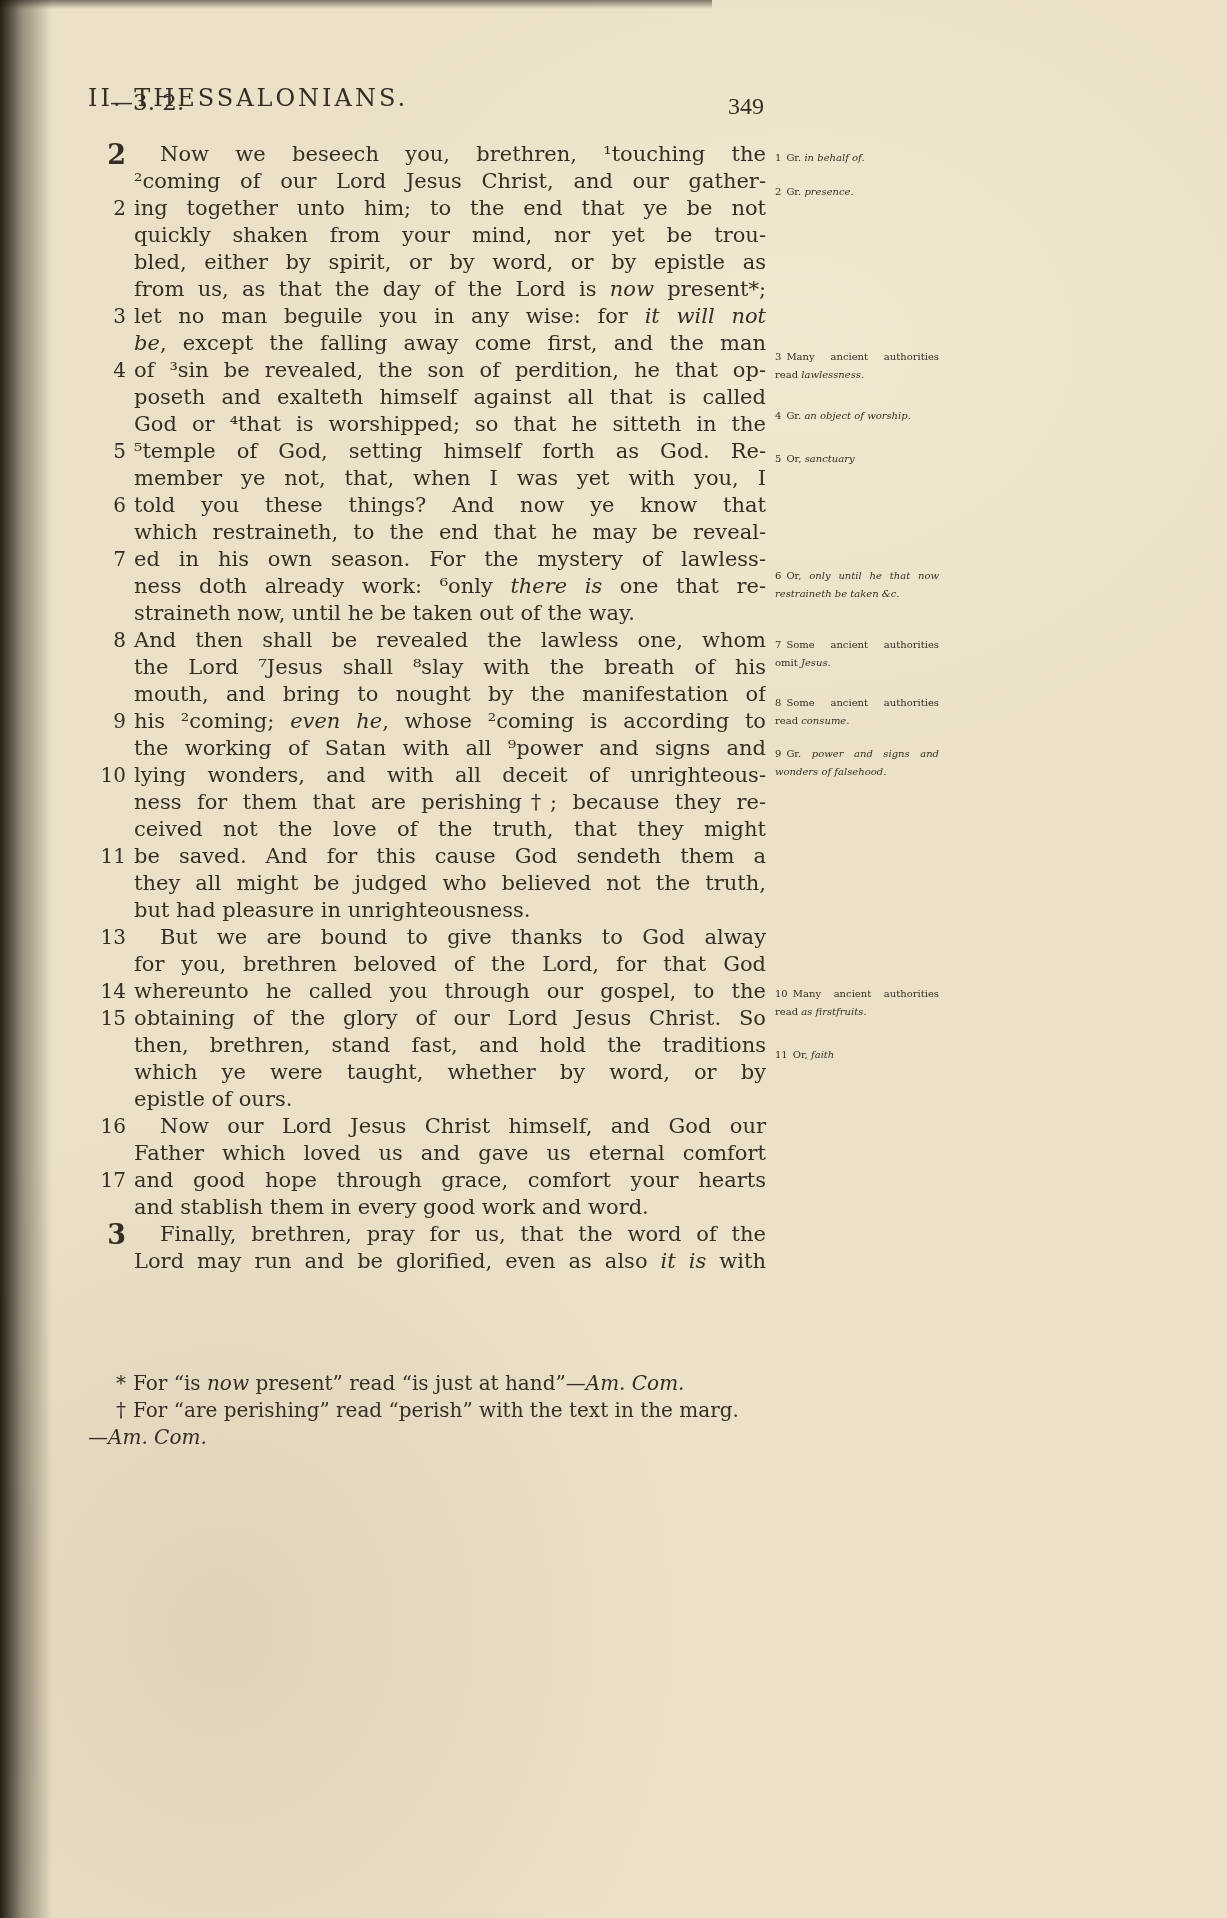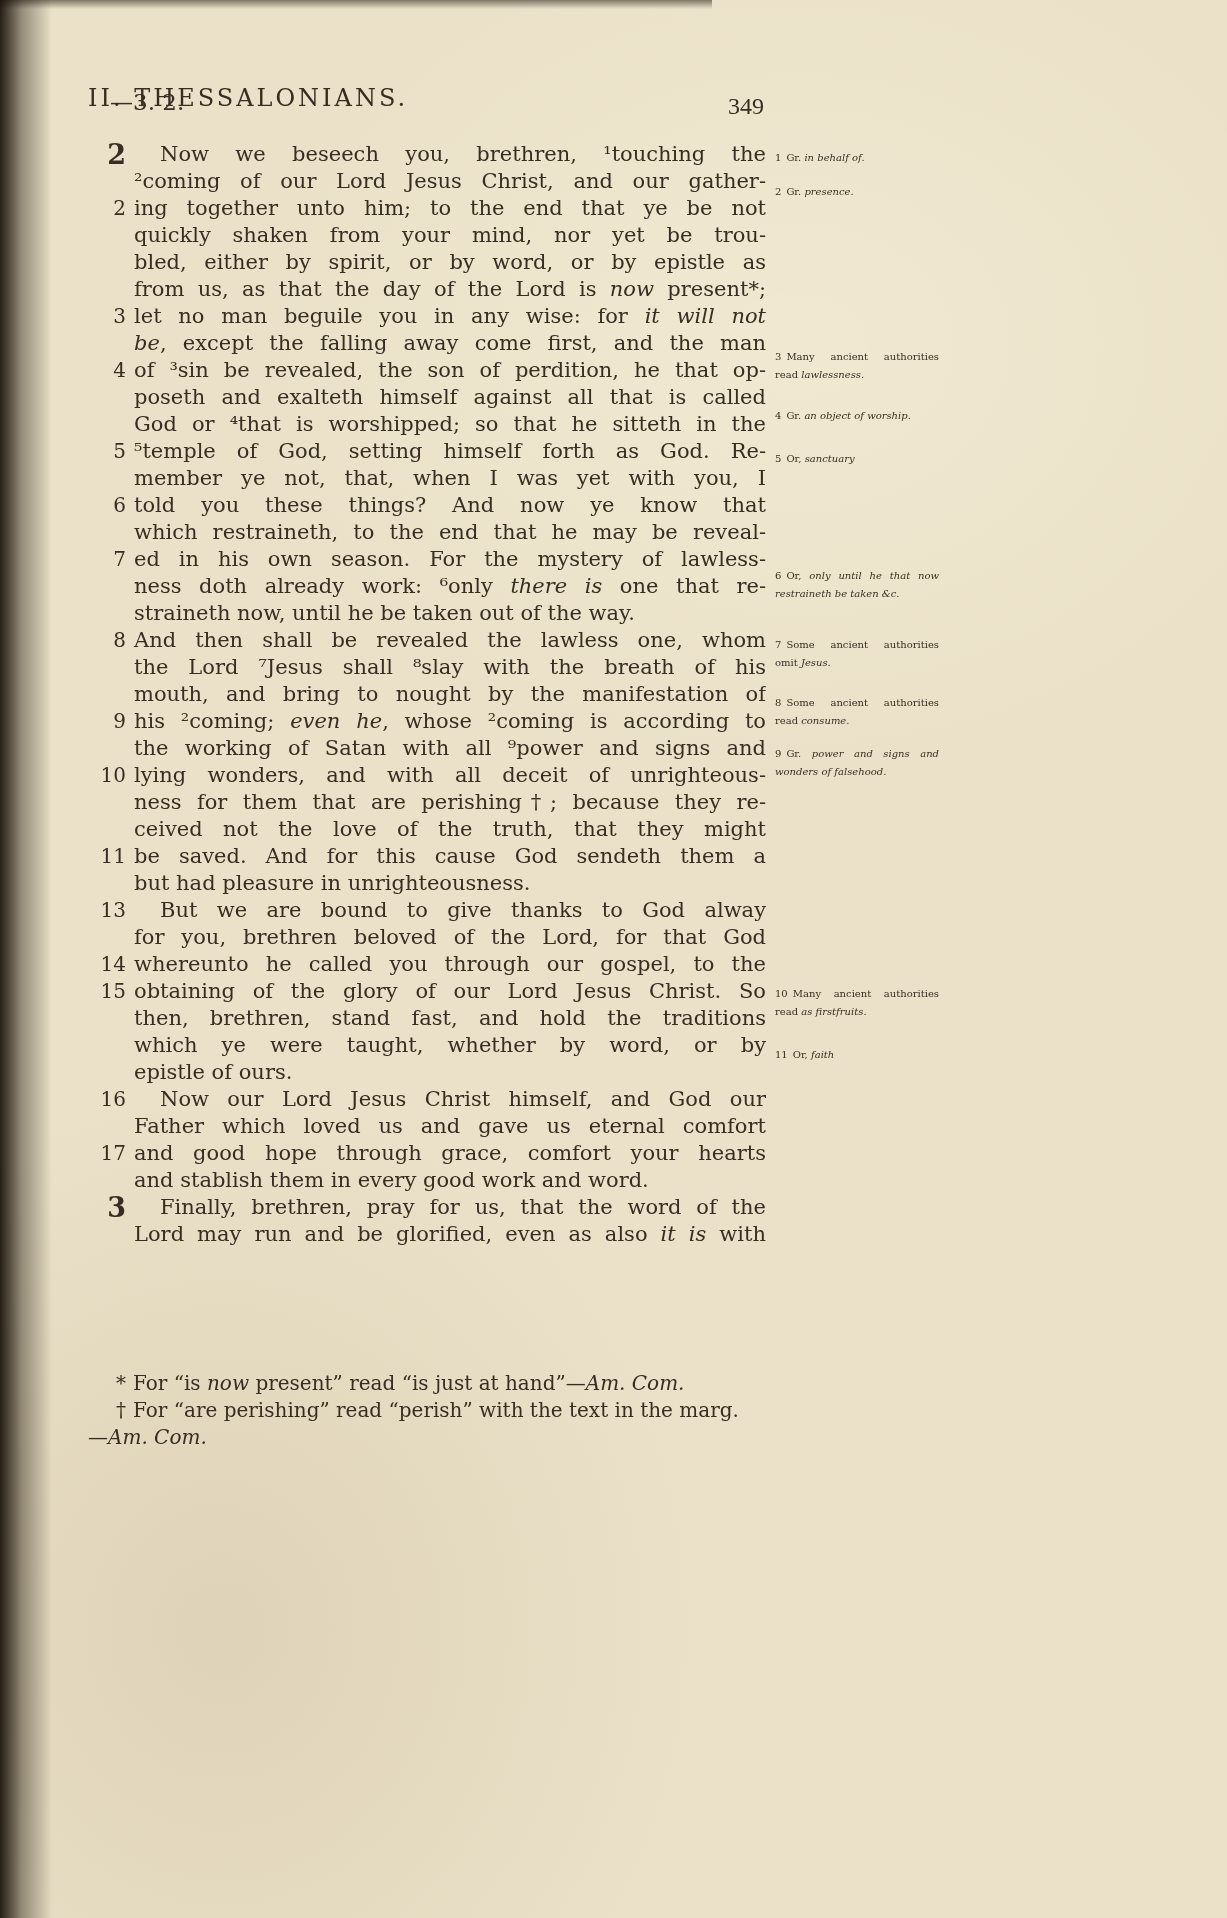--- a/index.html
+++ b/index.html
@@ -174,20 +174,24 @@
     <span class="ltext">ness for them that are perishing†; because they re-</span>
   </div>
       <div class="line">
     <span class="vnum"></span>
     <span class="ltext">ceived not the love of the truth, that they might</span>
   </div>
       <div class="line">
     <span class="vnum">11</span>
     <span class="ltext">be saved.  And for this cause God sendeth them a</span>
   </div>
+      <div class="line">
+    <span class="vnum"></span>
+    <span class="ltext">they all might be judged who believed not the truth,</span>
+  </div>
       <div class="line para-end">
     <span class="vnum"></span>
     <span class="ltext">but had pleasure in unrighteousness.</span>
   </div>
       <div class="line indent">
     <span class="vnum">13</span>
     <span class="ltext">But we are bound to give thanks to God alway</span>
   </div>
       <div class="line">
     <span class="vnum"></span>

